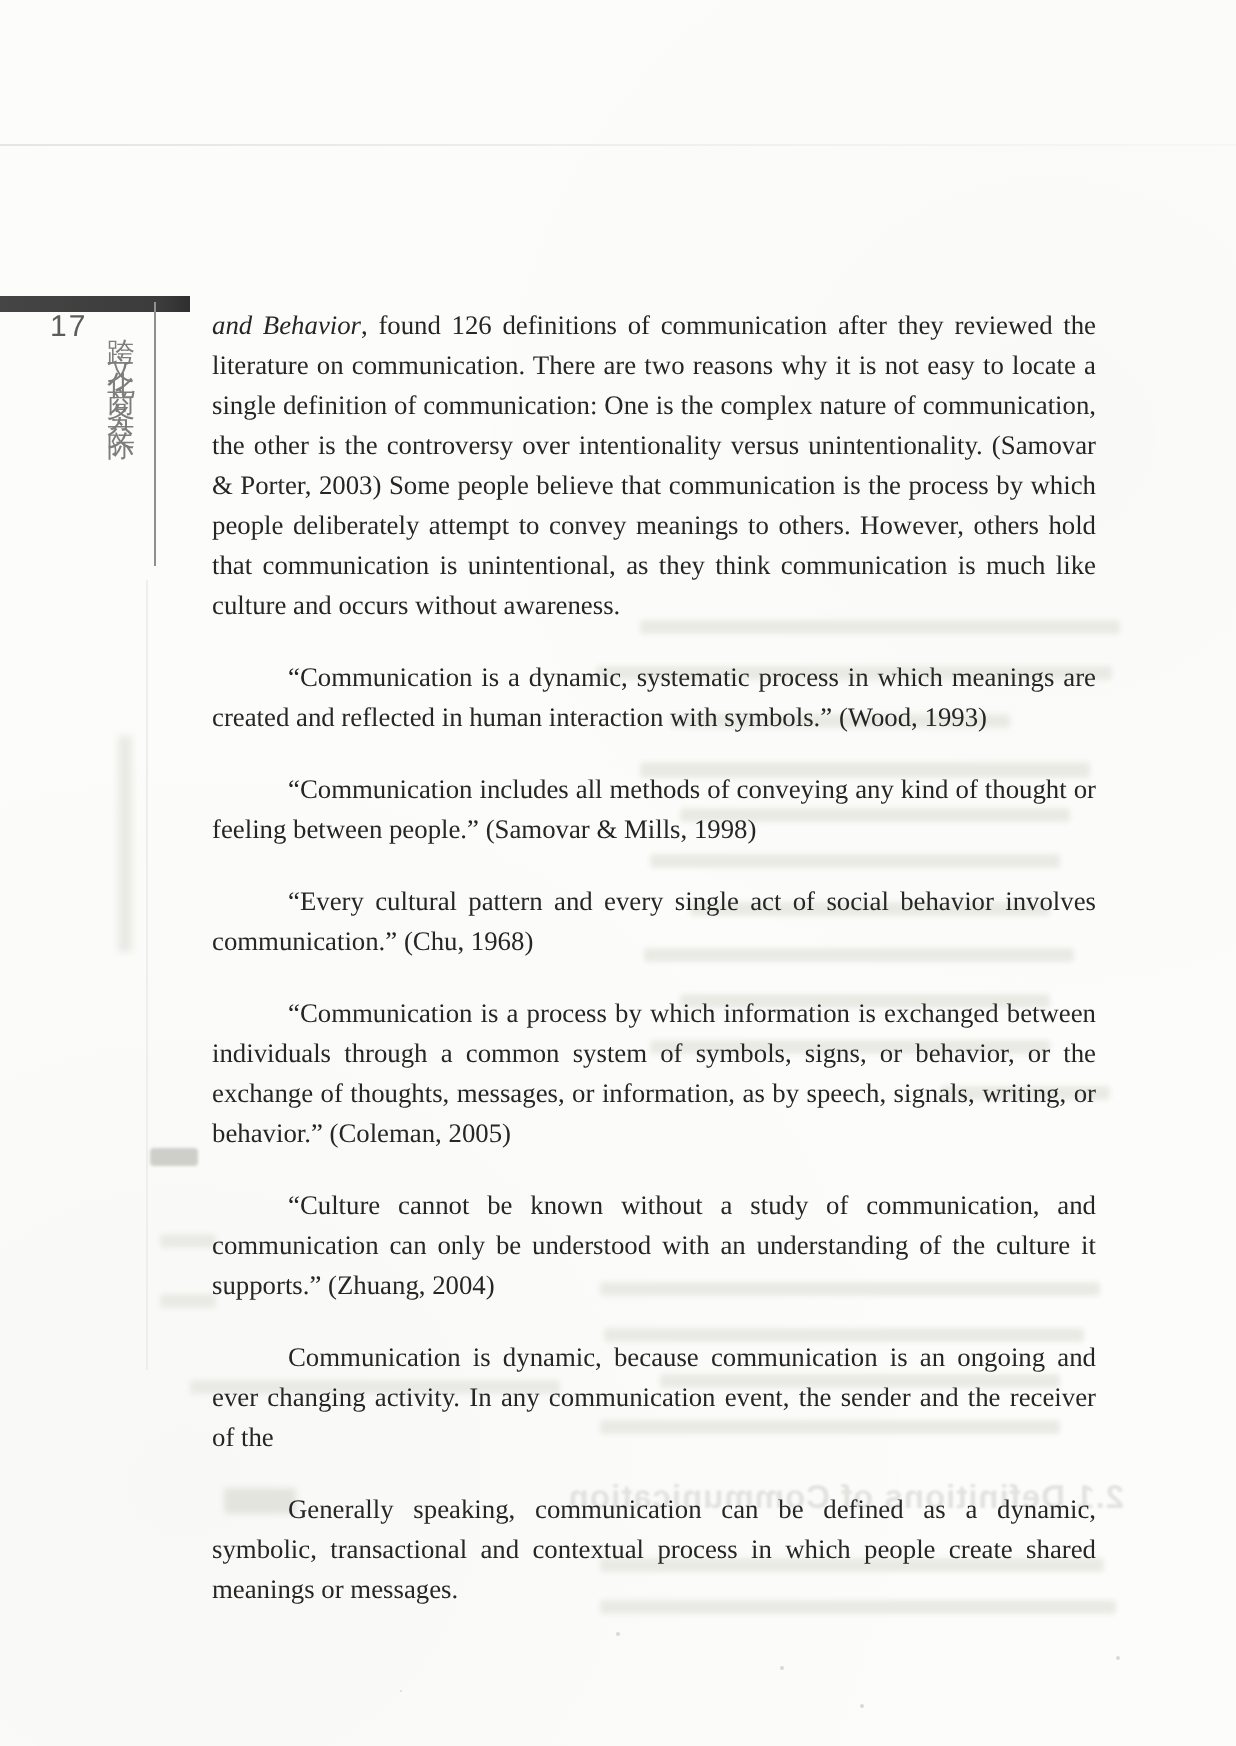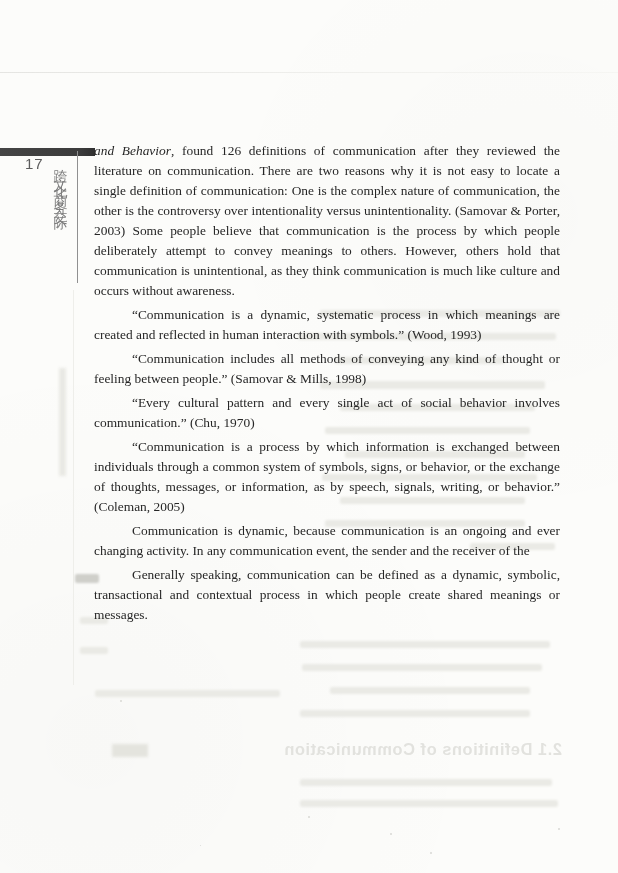--- a/index.html
+++ b/index.html
@@ -45,21 +45,21 @@
   
   .fold-line {
     position: absolute; left: 73px; top: 290px; width: 1px; height: 395px;
     background: #eeeeea;
   }
   .text-block {
     position: absolute; left: 90px; top: 137px; width: 474px;
     font-size: 13.4px; line-height: 20px; color: #262626;
     text-align: justify; z-index: 3;
   }
-  .text-block p { margin: 4px; }
+  .text-block p { margin: 16px; }
   .text-block p.indent { text-indent: 38px; }
   .text-block em { font-style: italic; }
   
   .bleed-heading {
     position: absolute; left: 150px; top: 740px; width: 412px;
     transform: scaleX(-1);
     font-family: "Liberation Sans", sans-serif;
     font-weight: bold; font-size: 16.5px; letter-spacing: 0.5px;
     color: #dededa; opacity: 0.85; filter: blur(0.4px);
     white-space: nowrap; z-index: 1;
@@ -130,19 +130,20 @@
       <div class="speck" style="left: 120px; top: 700px; width: 2px; height: 2px;"></div>
     </div>
 
   <div class="smudge"></div>
   <div class="vghost"></div>
 
   <div class="text-block" id="paragraphs">
       <p><em>and Behavior</em>, found 126 definitions of communication after they reviewed the literature on communication. There are two reasons why it is not easy to locate a single definition of communication: One is the complex nature of communication, the other is the controversy over intentionality versus unintentionality. (Samovar &amp; Porter, 2003) Some people believe that communication is the process by which people deliberately attempt to convey meanings to others. However, others hold that communication is unintentional, as they think communication is much like culture and occurs without awareness.</p>
       <p class="indent">“Communication is a dynamic, systematic process in which meanings are created and reflected in human interaction with symbols.” (Wood, 1993)</p>
       <p class="indent">“Communication includes all methods of conveying any kind of thought or feeling between people.” (Samovar &amp; Mills, 1998)</p>
-      <p class="indent">“Every cultural pattern and every single act of social behavior involves communication.” (Chu, 1970)</p>
+      <p class="indent">“Every cultural pattern and every single act of social behavior involves communication.” (Chu, 1968)</p>
       <p class="indent">“Communication is a process by which information is exchanged between individuals through a common system of symbols, signs, or behavior, or the exchange of thoughts, messages, or information, as by speech, signals, writing, or behavior.” (Coleman, 2005)</p>
+      <p class="indent">“Culture cannot be known without a study of communication, and communication can only be understood with an understanding of the culture it supports.” (Zhuang, 2004)</p>
       <p class="indent">Communication is dynamic, because communication is an ongoing and ever changing activity. In any communication event, the sender and the receiver of the</p>
       <p class="indent">Generally speaking, communication can be defined as a dynamic, symbolic, transactional and contextual process in which people create shared meanings or messages.</p>
     </div>
 
 </div>
 
 </body></html>

